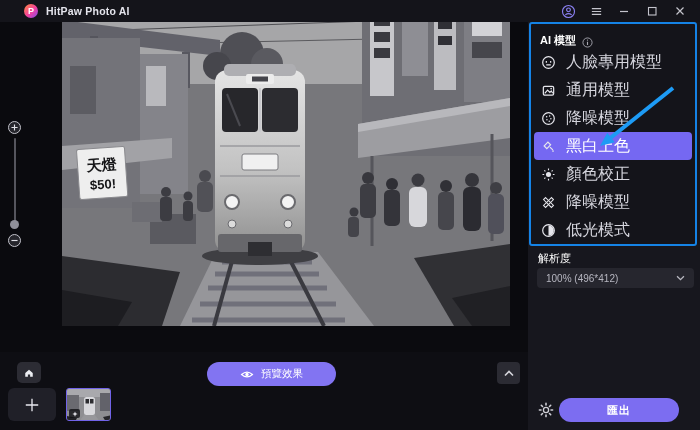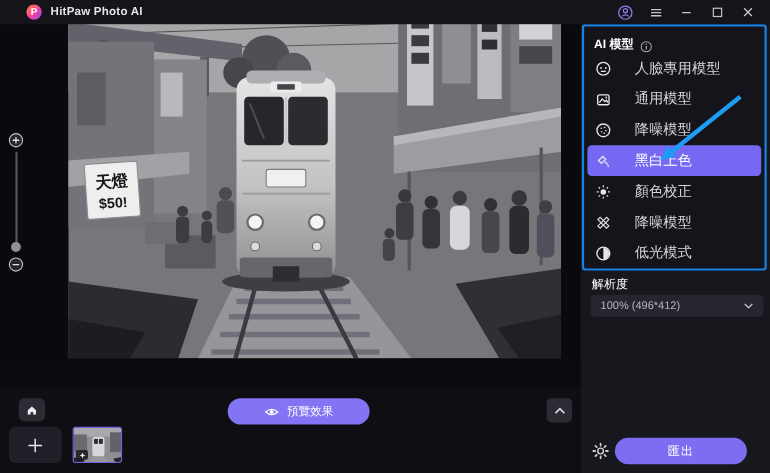--- a/index.html
+++ b/index.html
@@ -49,38 +49,38 @@
                  color:#fff; font-size:10.5px; }
   .collapse-btn { position:absolute; left:497px; top:10px; width:23px; height:22px; border-radius:4px;
                   background:#2b2b33; display:flex; align-items:center; justify-content:center; }
 
   
   .panel { position:absolute; left:528px; top:22px; width:172px; height:408px; background:#17171e; }
   .models-box { position:absolute; left:1px; top:0px; width:168px; height:224px;
                 border:2px solid #1583e6; border-radius:3px; background:#14141a; overflow:hidden; }
   .models-head { height:24px; display:flex; align-items:flex-end; gap:6px; padding:4px 9px 0 9px;
                  color:#fff; font-size:11px; font-weight:bold; }
-  .model-item { height:28px; margin:0 3px; display:flex; align-items:center; gap:21px; padding:0 7px;
-                color:#d6d6de; font-size:13px; border-radius:4px; cursor:pointer; }
+  .model-item { height:28px; margin:0 3px; display:flex; align-items:center; gap:10px; padding:0 7px;
+                color:#d6d6de; font-size:16px; border-radius:4px; cursor:pointer; }
   .model-item.selected { background:#7568f2; color:#fff; }
   .mi { width:15px; height:15px; flex:0 0 15px; }
   .mi * { stroke:#e6e6ec; }
   .mi .fillp { fill:#e6e6ec; stroke:none; }
 
   .res-label { position:absolute; left:10px; top:229px; color:#fff; font-size:11px; font-weight:normal; }
   .res-select { position:absolute; left:9px; top:246px; width:157px; height:20px; background:#26262e;
                 border-radius:4px; display:flex; align-items:center; color:#b6b6c0; font-size:10px;
                 padding:0 9px; }
   .res-select .resval { flex:1; }
 
   .gear-btn { position:absolute; left:9px; top:379px; width:17px; height:17px; display:flex;
               align-items:center; justify-content:center; }
   .export-btn { position:absolute; left:31px; top:376px; width:120px; height:24px; border-radius:12px;
                 background:#7c6df1; display:flex; align-items:center; justify-content:center;
-                color:#fff; font-size:11px; font-weight:normal; letter-spacing:1px; }
+                color:#fff; font-size:11px; font-weight:bold; letter-spacing:1px; }
 
   .arrow-overlay { position:absolute; left:0; top:0; width:700px; height:430px; pointer-events:none; z-index:40; }
 </style>
 </head>
 <body>
 
 <div class="app">
 
   <div class="titlebar">
     <div class="logo">P</div>

